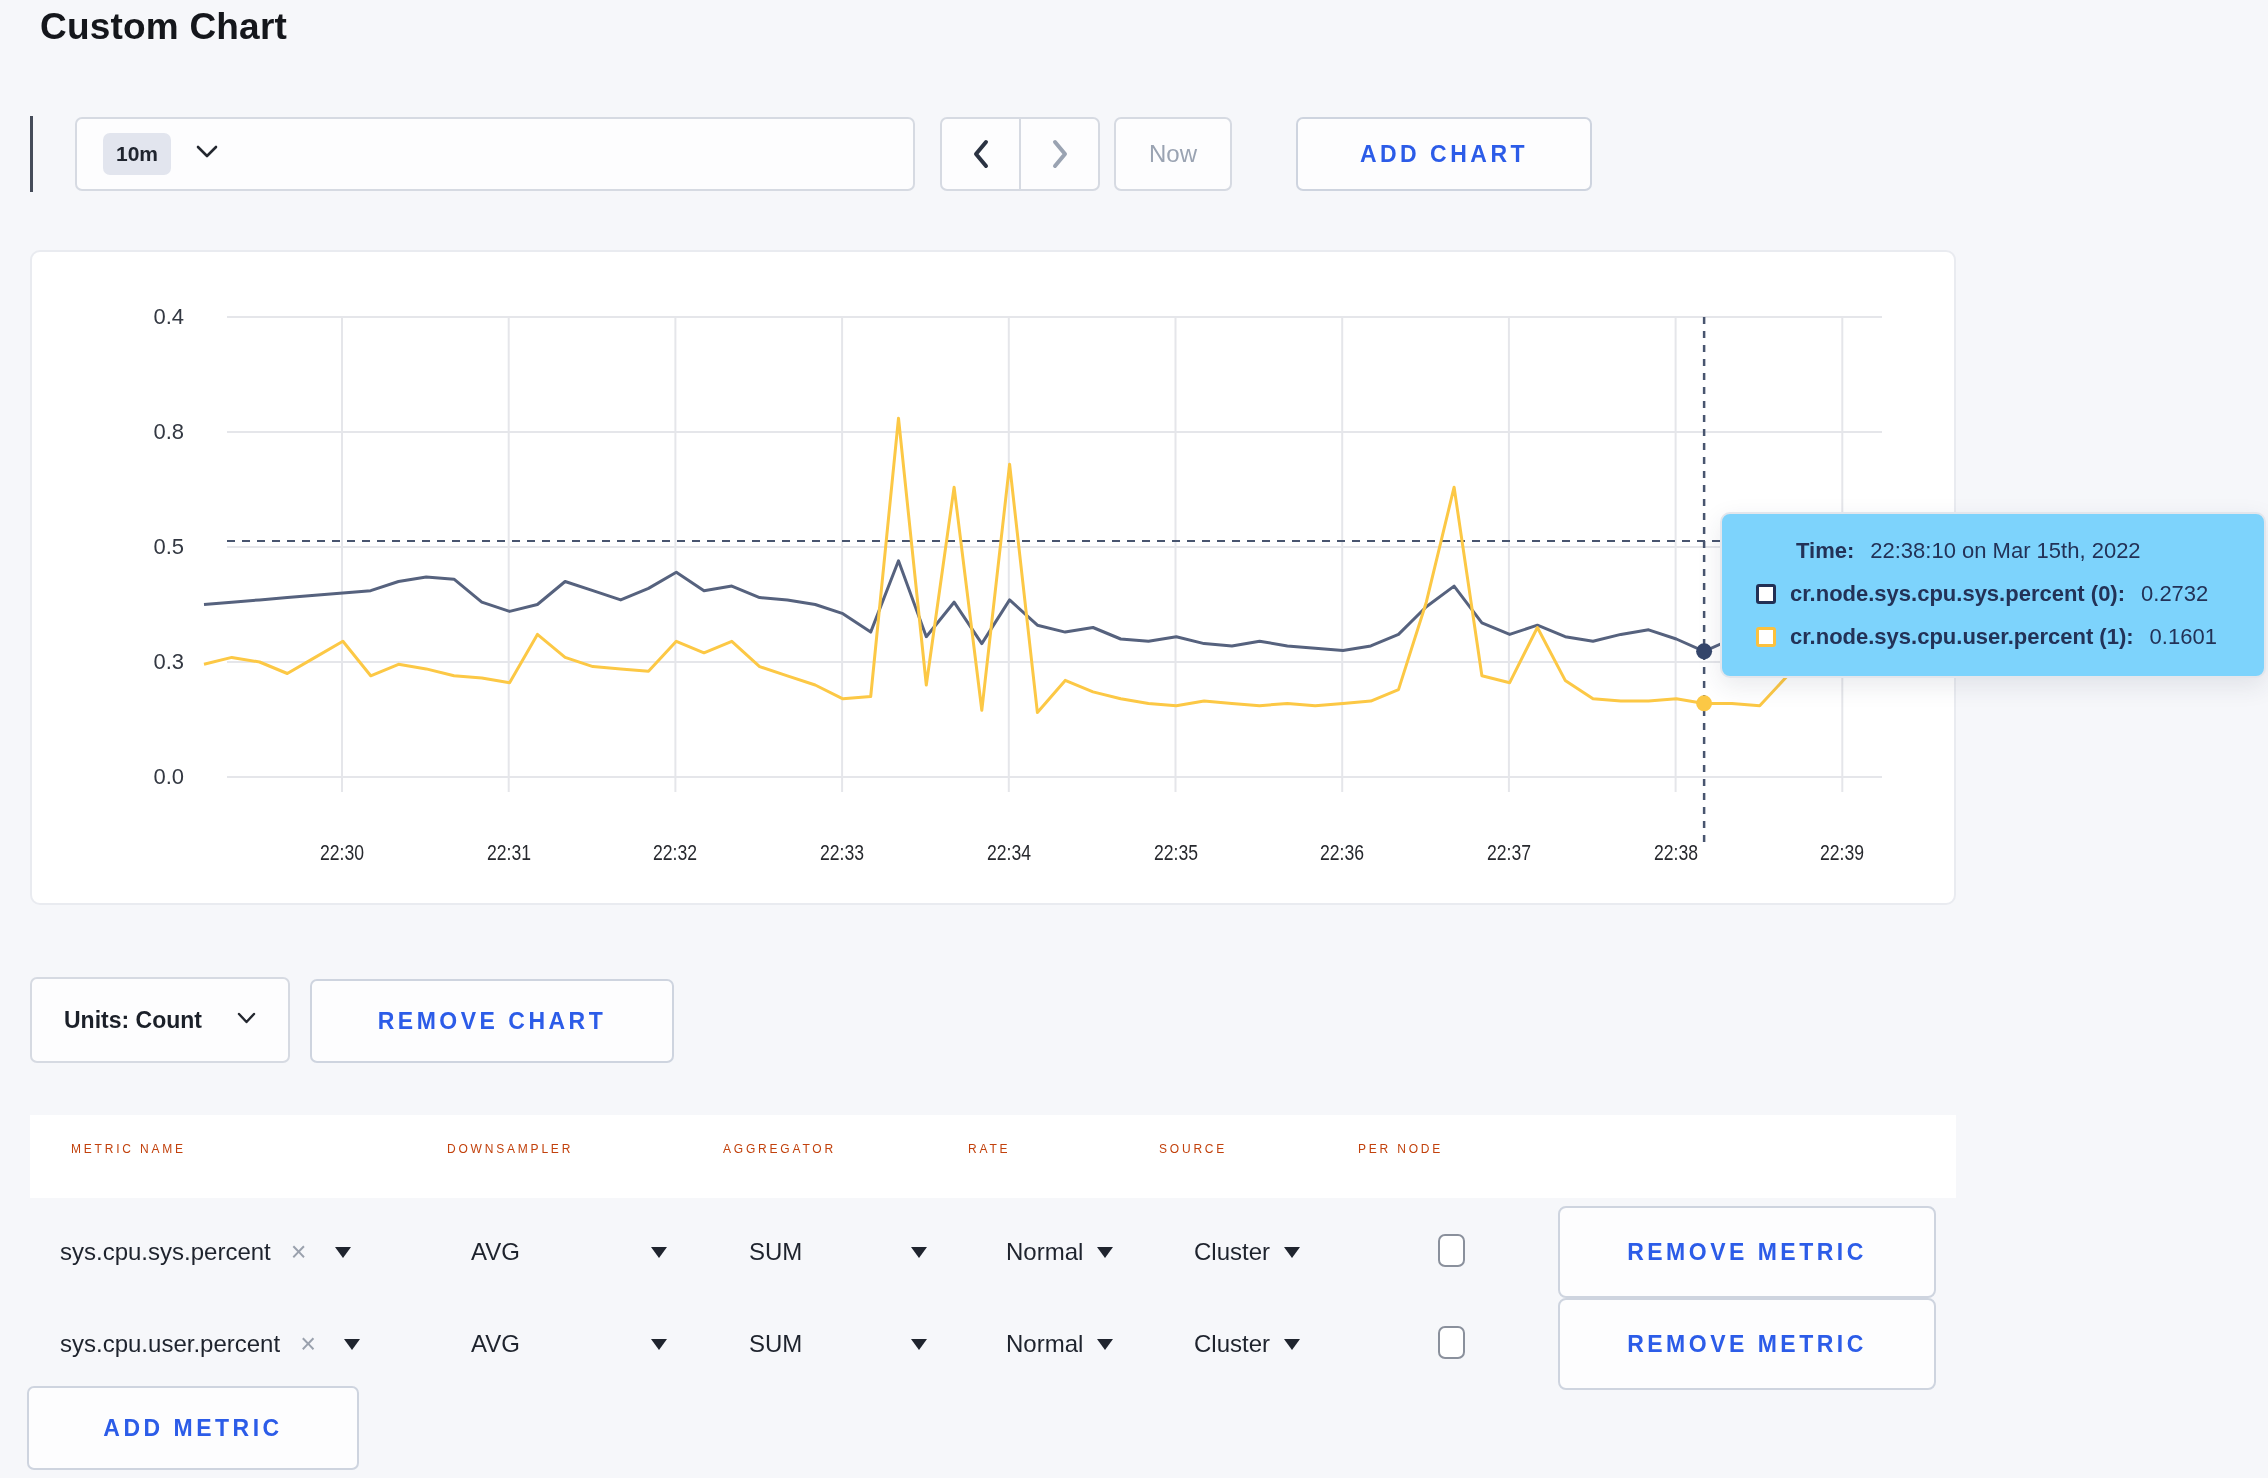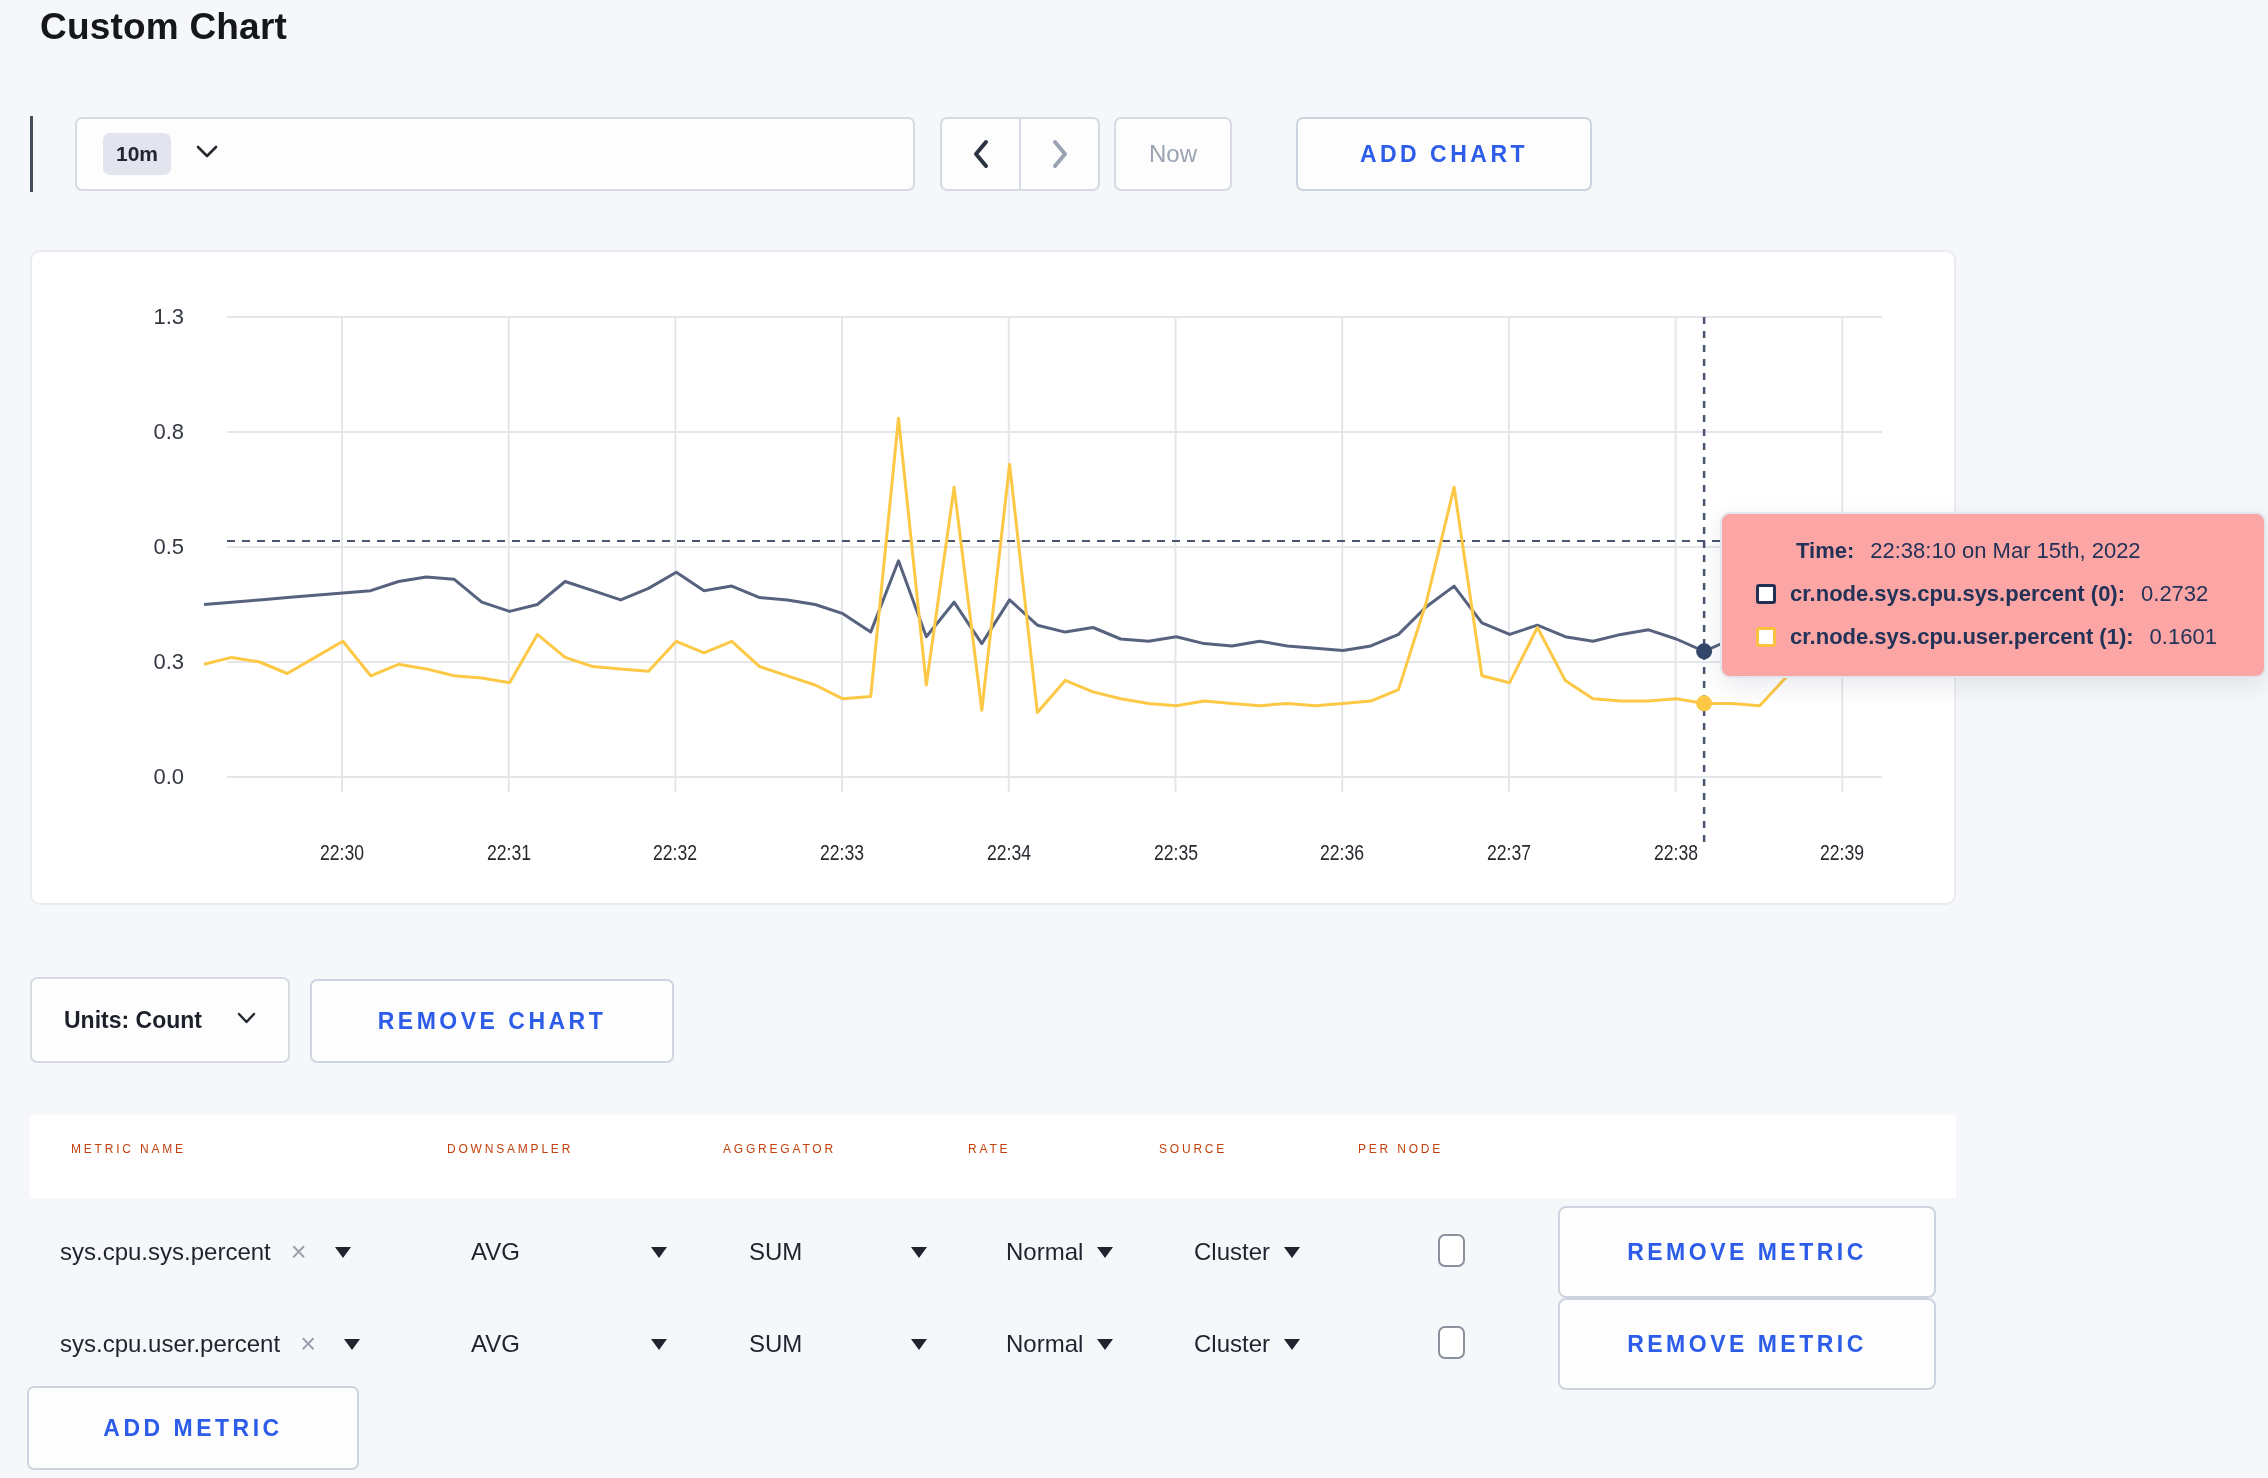--- a/index.html
+++ b/index.html
@@ -35,21 +35,21 @@
 
   
   .chart-card{left:30px;top:250px;width:1926px;height:655px;background:#ffffff;
               border:2px solid #e9ebf0;border-radius:10px;box-sizing:border-box;}
   .chart-svg{position:absolute;left:0;top:0;}
   .ylab{position:absolute;width:80px;text-align:right;font-size:22px;color:#333842;line-height:22px;}
   .xlab{position:absolute;width:110px;text-align:center;font-size:22px;color:#27292e;
         transform:translateX(-55px) scaleX(.8);}
 
   
-  .tooltip{left:1720px;top:512px;width:546px;height:166px;background:#fca5a5;
+  .tooltip{left:1720px;top:512px;width:546px;height:166px;background:#7dd3fc;
            border:2px solid #e3e6ec;border-radius:10px;box-sizing:border-box;
            box-shadow:0 8px 24px rgba(40,50,80,.10);padding:24px 30px 0 34px;z-index:5;}
   .tt-row{display:flex;align-items:center;margin-bottom:17px;font-size:22px;color:#233257;}
   .tt-time{margin-left:40px;}
   .tt-label{font-weight:700;}
   .tt-value{margin-left:16px;font-weight:400;}
   .swatch{width:20px;height:20px;box-sizing:border-box;background:#fff;border-radius:3px;margin-right:14px;flex:none;}
 
   
   .units-box{left:30px;top:977px;width:260px;height:86px;padding:0 32px;justify-content:space-between;cursor:pointer;}
@@ -126,21 +126,21 @@
       <polyline points="172.0,412.3 199.8,405.4 227.6,410.0 255.3,421.5 283.1,405.4 310.9,389.3 338.7,423.8 366.5,412.3 394.2,416.9 422.0,423.8 449.8,426.1 477.6,430.7 505.4,382.4 533.1,405.4 560.9,414.6 588.7,416.9 616.5,419.2 644.3,389.3 672.0,400.8 699.8,389.3 727.6,414.6 755.4,423.8 783.2,433.0 810.9,446.8 838.7,444.5 866.5,166.2 894.3,433.0 922.1,235.2 949.8,458.3 977.6,212.2 1005.4,460.6 1033.2,428.4 1061.0,439.9 1088.7,446.8 1116.5,451.4 1144.3,453.7 1172.1,449.1 1199.9,451.4 1227.6,453.7 1255.4,451.4 1283.2,453.7 1311.0,451.4 1338.8,449.1 1366.5,437.6 1394.3,350.2 1422.1,235.2 1449.9,423.8 1477.7,430.7 1505.4,375.5 1533.2,428.4 1561.0,446.8 1588.8,449.1 1616.6,449.1 1644.3,446.8 1672.1,451.4 1699.9,451.4 1727.7,453.7 1755.5,423.8 1783.2,393.9 1811.0,407.7 1838.8,398.5" fill="none" stroke="#fcc845" stroke-width="3" stroke-linejoin="round"></polyline>
       <line x1="1672.1200000000001" y1="65" x2="1672.1200000000001" y2="595" stroke="#48556f" stroke-width="2.5" stroke-dasharray="7 7"></line>
       <circle cx="1672.1200000000001" cy="399.328" r="8" fill="#35466b"></circle>
       <circle cx="1672.1200000000001" cy="451.354" r="8" fill="#fcc845"></circle>
     </svg>
   <div id="axis-labels">
       <div class="ylab" style="left: 72px; top: 514px;">0.0</div>
       <div class="ylab" style="left: 72px; top: 399px;">0.3</div>
       <div class="ylab" style="left: 72px; top: 284px;">0.5</div>
       <div class="ylab" style="left: 72px; top: 169px;">0.8</div>
-      <div class="ylab" style="left: 72px; top: 54px;">1.3</div>
+      <div class="ylab" style="left: 72px; top: 54px;">0.4</div>
       <div class="xlab" style="left: 310px; top: 588px;">22:30</div>
       <div class="xlab" style="left: 476.7px; top: 588px;">22:31</div>
       <div class="xlab" style="left: 643.4px; top: 588px;">22:32</div>
       <div class="xlab" style="left: 810.1px; top: 588px;">22:33</div>
       <div class="xlab" style="left: 976.8px; top: 588px;">22:34</div>
       <div class="xlab" style="left: 1143.5px; top: 588px;">22:35</div>
       <div class="xlab" style="left: 1310.2px; top: 588px;">22:36</div>
       <div class="xlab" style="left: 1476.9px; top: 588px;">22:37</div>
       <div class="xlab" style="left: 1643.6px; top: 588px;">22:38</div>
       <div class="xlab" style="left: 1810.3px; top: 588px;">22:39</div>

